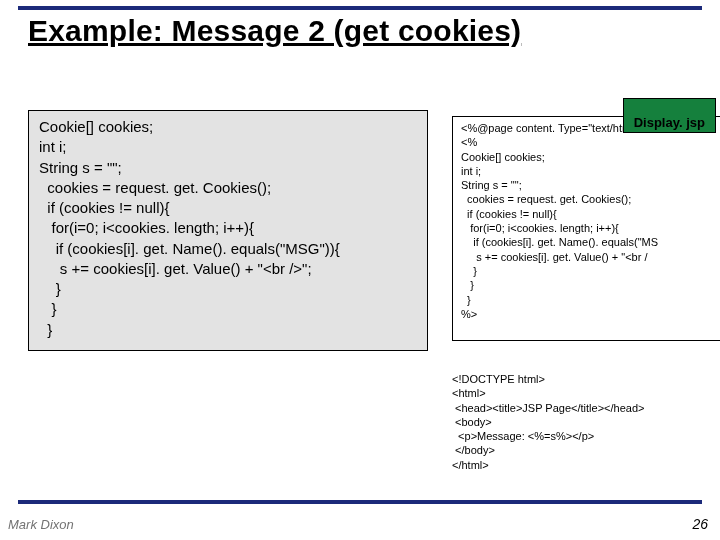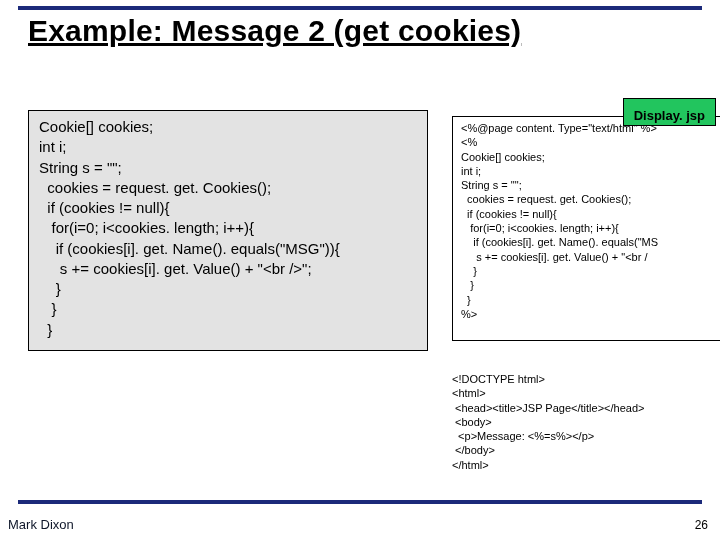--- a/index.html
+++ b/index.html
@@ -42,23 +42,23 @@
     font-family: Arial, Helvetica, sans-serif;
     font-size: 15px;
     line-height: 1.35;
     color: #000;
     white-space: pre;
   }
   .right-tab {
     position: absolute;
     right: 4px;
     top: 98px;
-    background: #22c55e;
+    background: #15803d;
     border: 1px solid #000;
-    padding: 9px 10px 2px 10px;
+    padding: 16px 10px 2px 10px;
     font-size: 13px;
     font-weight: bold;
     z-index: 2;
   }
   .right-box {
     position: absolute;
     left: 452px;
     top: 116px;
     width: 300px;
     height: 225px;
@@ -81,28 +81,30 @@
     font-size: 11px;
     line-height: 1.3;
     color: #000;
     white-space: pre;
   }
   .footer-left {
     position: absolute;
     left: 8px;
     bottom: 8px;
     font-size: 13px;
-    color: #0f172a;
+    color: #737373;
+    font-style: italic;
   }
   .footer-right {
     position: absolute;
     right: 12px;
     bottom: 8px;
-    font-size: 12px;
+    font-size: 14px;
     color: #000;
+    font-style: italic;
   }
 </style>
 </head>
 <body>
 
 <div class="rule top"></div>
 
 <div class="title">Example: Message 2 (get cookies)</div>
 
 <div class="left-box">Cookie[] cookies;

